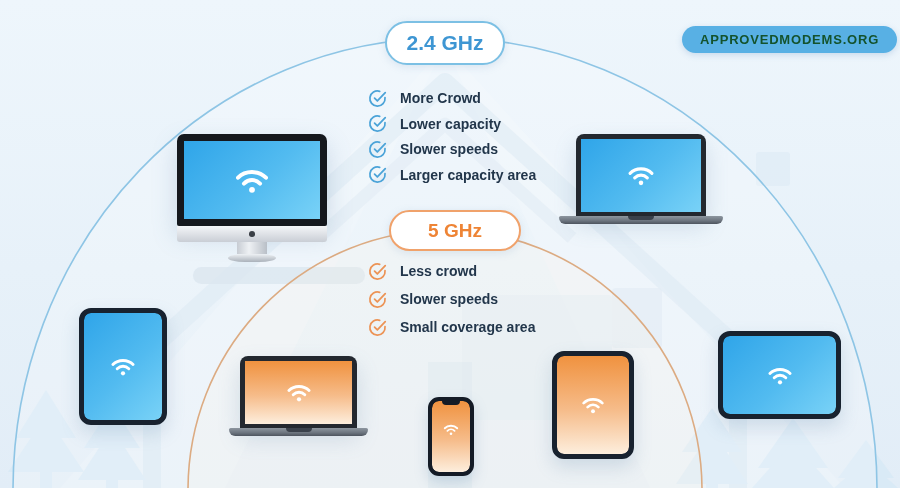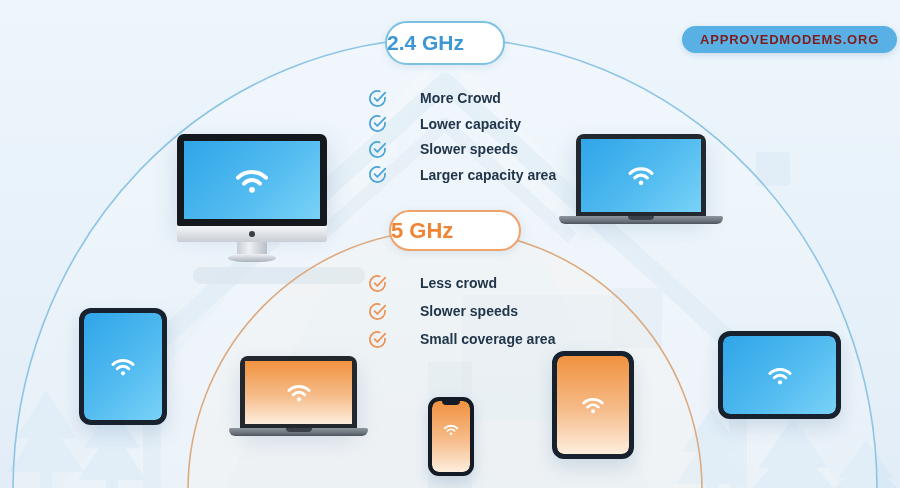--- a/index.html
+++ b/index.html
@@ -5,39 +5,39 @@
   html,body{margin:0;padding:0;}
   .stage{
     position:relative; width:900px; height:488px; overflow:hidden;
     background:linear-gradient(180deg,#eef6fc 0%,#e7f1f9 55%,#e2edf7 100%);
     font-family:"Liberation Sans", sans-serif;
   }
   .decor{position:absolute;left:0;top:0;}
 
   
   .pill{
-    position:absolute; display:flex; align-items:center; justify-content:flex-start;
+    position:absolute; display:flex; align-items:center; justify-content:center;
     background:#ffffff; border-radius:24px; font-weight:bold;
     box-shadow:0 2px 8px rgba(110,150,190,.18);
   }
   .pill-24{left:385px; top:21px; width:116px; height:40px; border:2px solid #7cc0e4; color:#3e96d3; font-size:21px;}
-  .pill-5 {left:389px; top:210px; width:128px; height:37px; border:2px solid #f0a26b; color:#ee8435; font-size:22px;}
+  .pill-5 {left:389px; top:210px; width:128px; height:37px; border:2px solid #f0a26b; color:#ee8435; font-size:19px;}
   .site-badge{
     position:absolute; left:682px; top:26px; height:27px; padding:0 18px;
     display:flex; align-items:center; justify-content:flex-start;
-    background:#58b0e4; border-radius:15px; color:#7f1d1d;
+    background:#58b0e4; border-radius:15px; color:#14532d;
     font-size:13px; font-weight:bold; letter-spacing:.8px;
     box-shadow:0 2px 6px rgba(90,140,190,.25); cursor:pointer;
   }
 
   
   .checklist{position:absolute; left:368px;}
   .list-24{top:87px;}
-  .list-5{top:272px;}
-  .check-row{display:flex; align-items:center; height:22px;gap:20px;}
+  .list-5{top:260px;}
+  .check-row{display:flex; align-items:center; height:22px;}
   .list-24 .check-row{margin-bottom:3.5px;}
   .list-5 .check-row{margin-bottom:6px;}
   .check-icon{width:19px; height:19px; flex:0 0 19px; margin-right:13px;}
   .check-icon svg{width:19px; height:19px; display:block;}
   .c24{color:#4ba3d8;} .c5{color:#ec9355;}
   .check-label{font-size:14px; font-weight:bold; color:#22364b; white-space:nowrap;}
 
   
   .screen{position:relative; width:100%; height:100%; display:flex; align-items:center; justify-content:center;}
   .screen-blue{background:linear-gradient(135deg,#2fa5e9 0%,#52bbf0 55%,#79d2f7 100%);}

